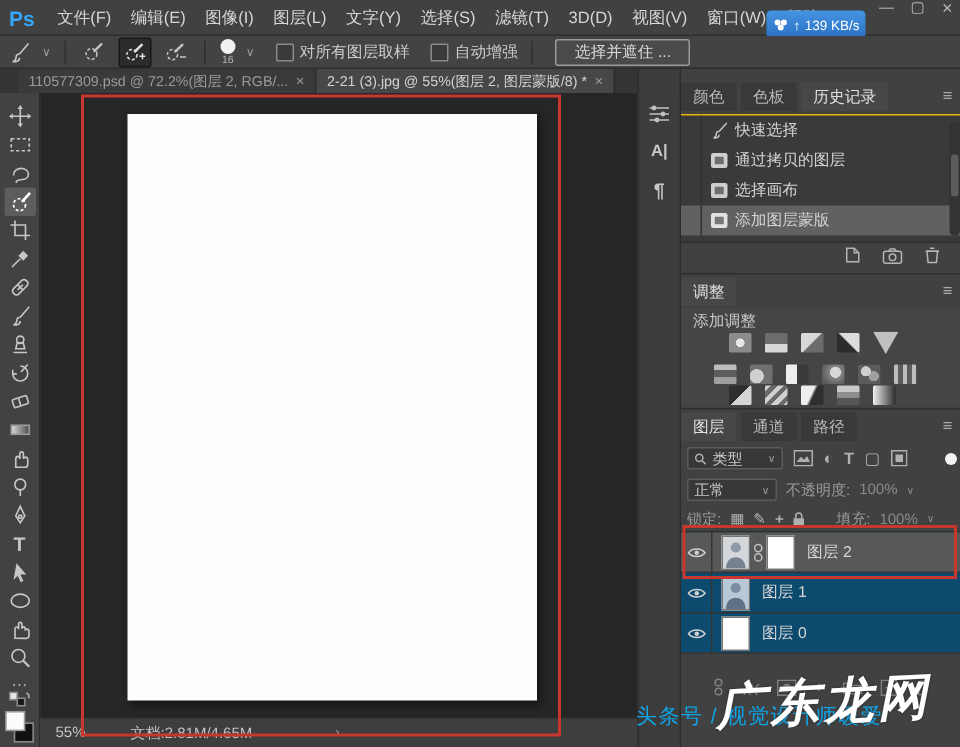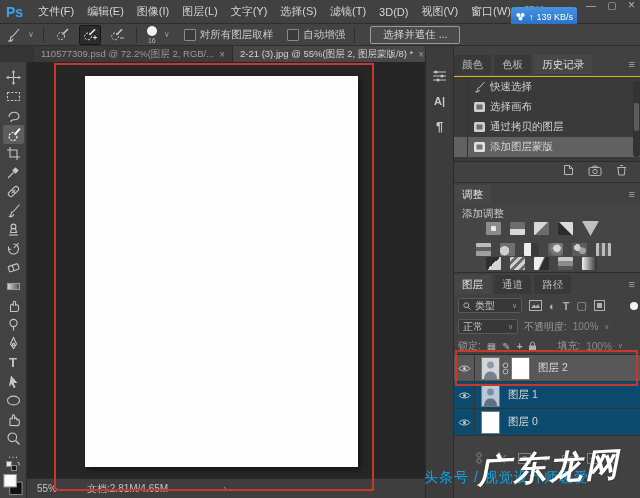--- a/index.html
+++ b/index.html
@@ -138,21 +138,21 @@
     </span>
     <span class="row" style="margin-left:8px">
       <span class="cb"></span>
       <span class="opt-label">自动增强</span>
     </span>
     <span class="opt-sep"></span>
     <button id="sam-btn">选择并遮住 ...</button>
   </div>
 
   <span class="abs" style="left:3px;top:47px;color:#9a9a9a;font-size:10px">»</span>
-  <div id="tabbar" class="abs" style="padding-left:34px;box-sizing:border-box">
+  <div id="tabbar" class="abs" style="padding-left:12px;box-sizing:border-box">
     <span class="doctab inactive">
       <span>110577309.psd @ 72.2%(图层 2, RGB/...</span>
       <span class="tab-x">×</span>
     </span>
     <span class="doctab active">
       <span>2-21 (3).jpg @ 55%(图层 2, 图层蒙版/8) *</span>
       <span class="tab-x">×</span>
     </span>
   </div>
 
@@ -336,31 +336,31 @@
         <span>快速选择</span>
       </div>
       <div class="hist-row">
         <span class="hist-gutter"></span>
         <span class="hicon">
             <svg width="13" height="12" viewBox="0 0 13 12">
               <rect x="1" y="1" width="11" height="10" rx="1.5" fill="#cfcfcf"></rect>
               <rect x="3.5" y="3.5" width="6" height="5" fill="#6e6e6e"></rect>
             </svg>
           </span>
-        <span>选择画布</span>
+        <span>通过拷贝的图层</span>
       </div>
       <div class="hist-row">
         <span class="hist-gutter"></span>
         <span class="hicon">
             <svg width="13" height="12" viewBox="0 0 13 12">
               <rect x="1" y="1" width="11" height="10" rx="1.5" fill="#cfcfcf"></rect>
               <rect x="3.5" y="3.5" width="6" height="5" fill="#6e6e6e"></rect>
             </svg>
           </span>
-        <span>通过拷贝的图层</span>
+        <span>选择画布</span>
       </div>
       <div class="hist-row selected">
         <span class="hist-gutter"></span>
         <span class="hicon">
             <svg width="13" height="12" viewBox="0 0 13 12">
               <rect x="1" y="1" width="11" height="10" rx="1.5" fill="#e2e2e2"></rect>
               <rect x="3.5" y="3.5" width="6" height="5" fill="#777"></rect>
             </svg>
           </span>
         <span>添加图层蒙版</span>

